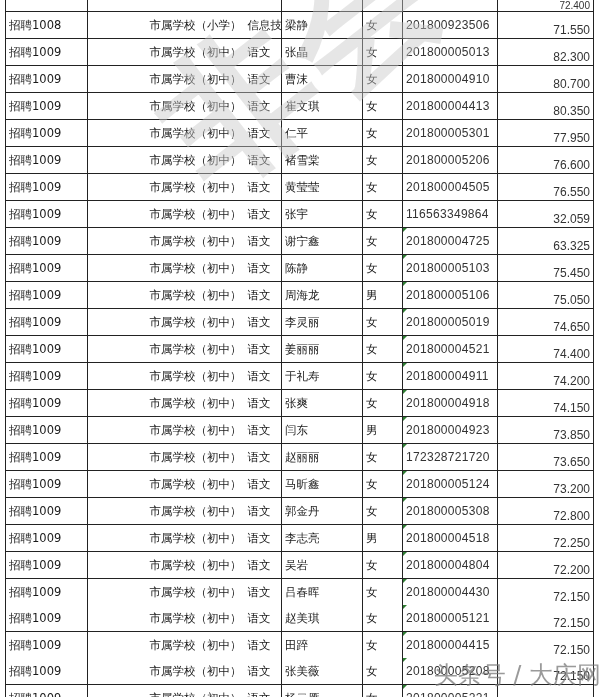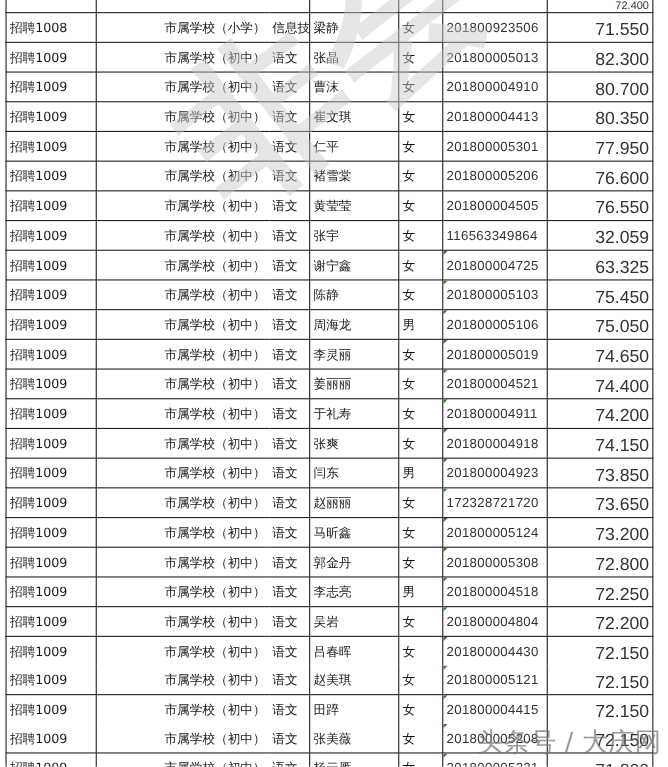--- a/index.html
+++ b/index.html
@@ -6,21 +6,21 @@
   body { width:607px; height:697px; overflow:hidden; position:relative;
          font-family:"DejaVu Sans", sans-serif; color:#1a1a1a; }
   #sheet { position:absolute; left:5px; top:-14px; width:588px; }
   table { border-collapse:collapse; table-layout:fixed; width:588px; font-size:11.5px; }
   td { border-left:1px solid #222; border-right:1px solid #222; padding:0 3px; height:25px;
        white-space:nowrap; overflow:hidden; vertical-align:middle; }
   tr.bb td { border-bottom:1px solid #222; }
   td.sch { border-right:none;text-align:right; }
   td.sub { border-left:none; }
   td.num { font-family:"Liberation Sans", sans-serif; font-size:12px; letter-spacing:0.3px; color:#333; }
-  td.score { text-align:right; vertical-align:bottom; padding-bottom:1px; font-family:"Liberation Sans", sans-serif; font-size:16px; color:#333; }
+  td.score { text-align:right; vertical-align:bottom; padding-bottom:1px; font-family:"Liberation Sans", sans-serif; font-size:12px; color:#333; }
   td.id { position:relative; }
   .tri { position:absolute; left:0; top:0; width:0; height:0; border-top:4px solid #2e7d32; border-right:4px solid transparent; }
   .wm { position:absolute; pointer-events:none; color:rgba(200,200,200,0.45);
         font-family:"DejaVu Sans", sans-serif; font-weight:bold; }
   .wm1 { left:150px; top:-40px; font-size:150px; transform:rotate(-38deg); }
   .footer-mark { position:absolute; right:6px; bottom:6px; font-size:24px; color:rgba(120,120,120,0.75);
                  font-family:"DejaVu Sans", sans-serif;margin-left:28px; }
 </style>
 </head>
 <body>

